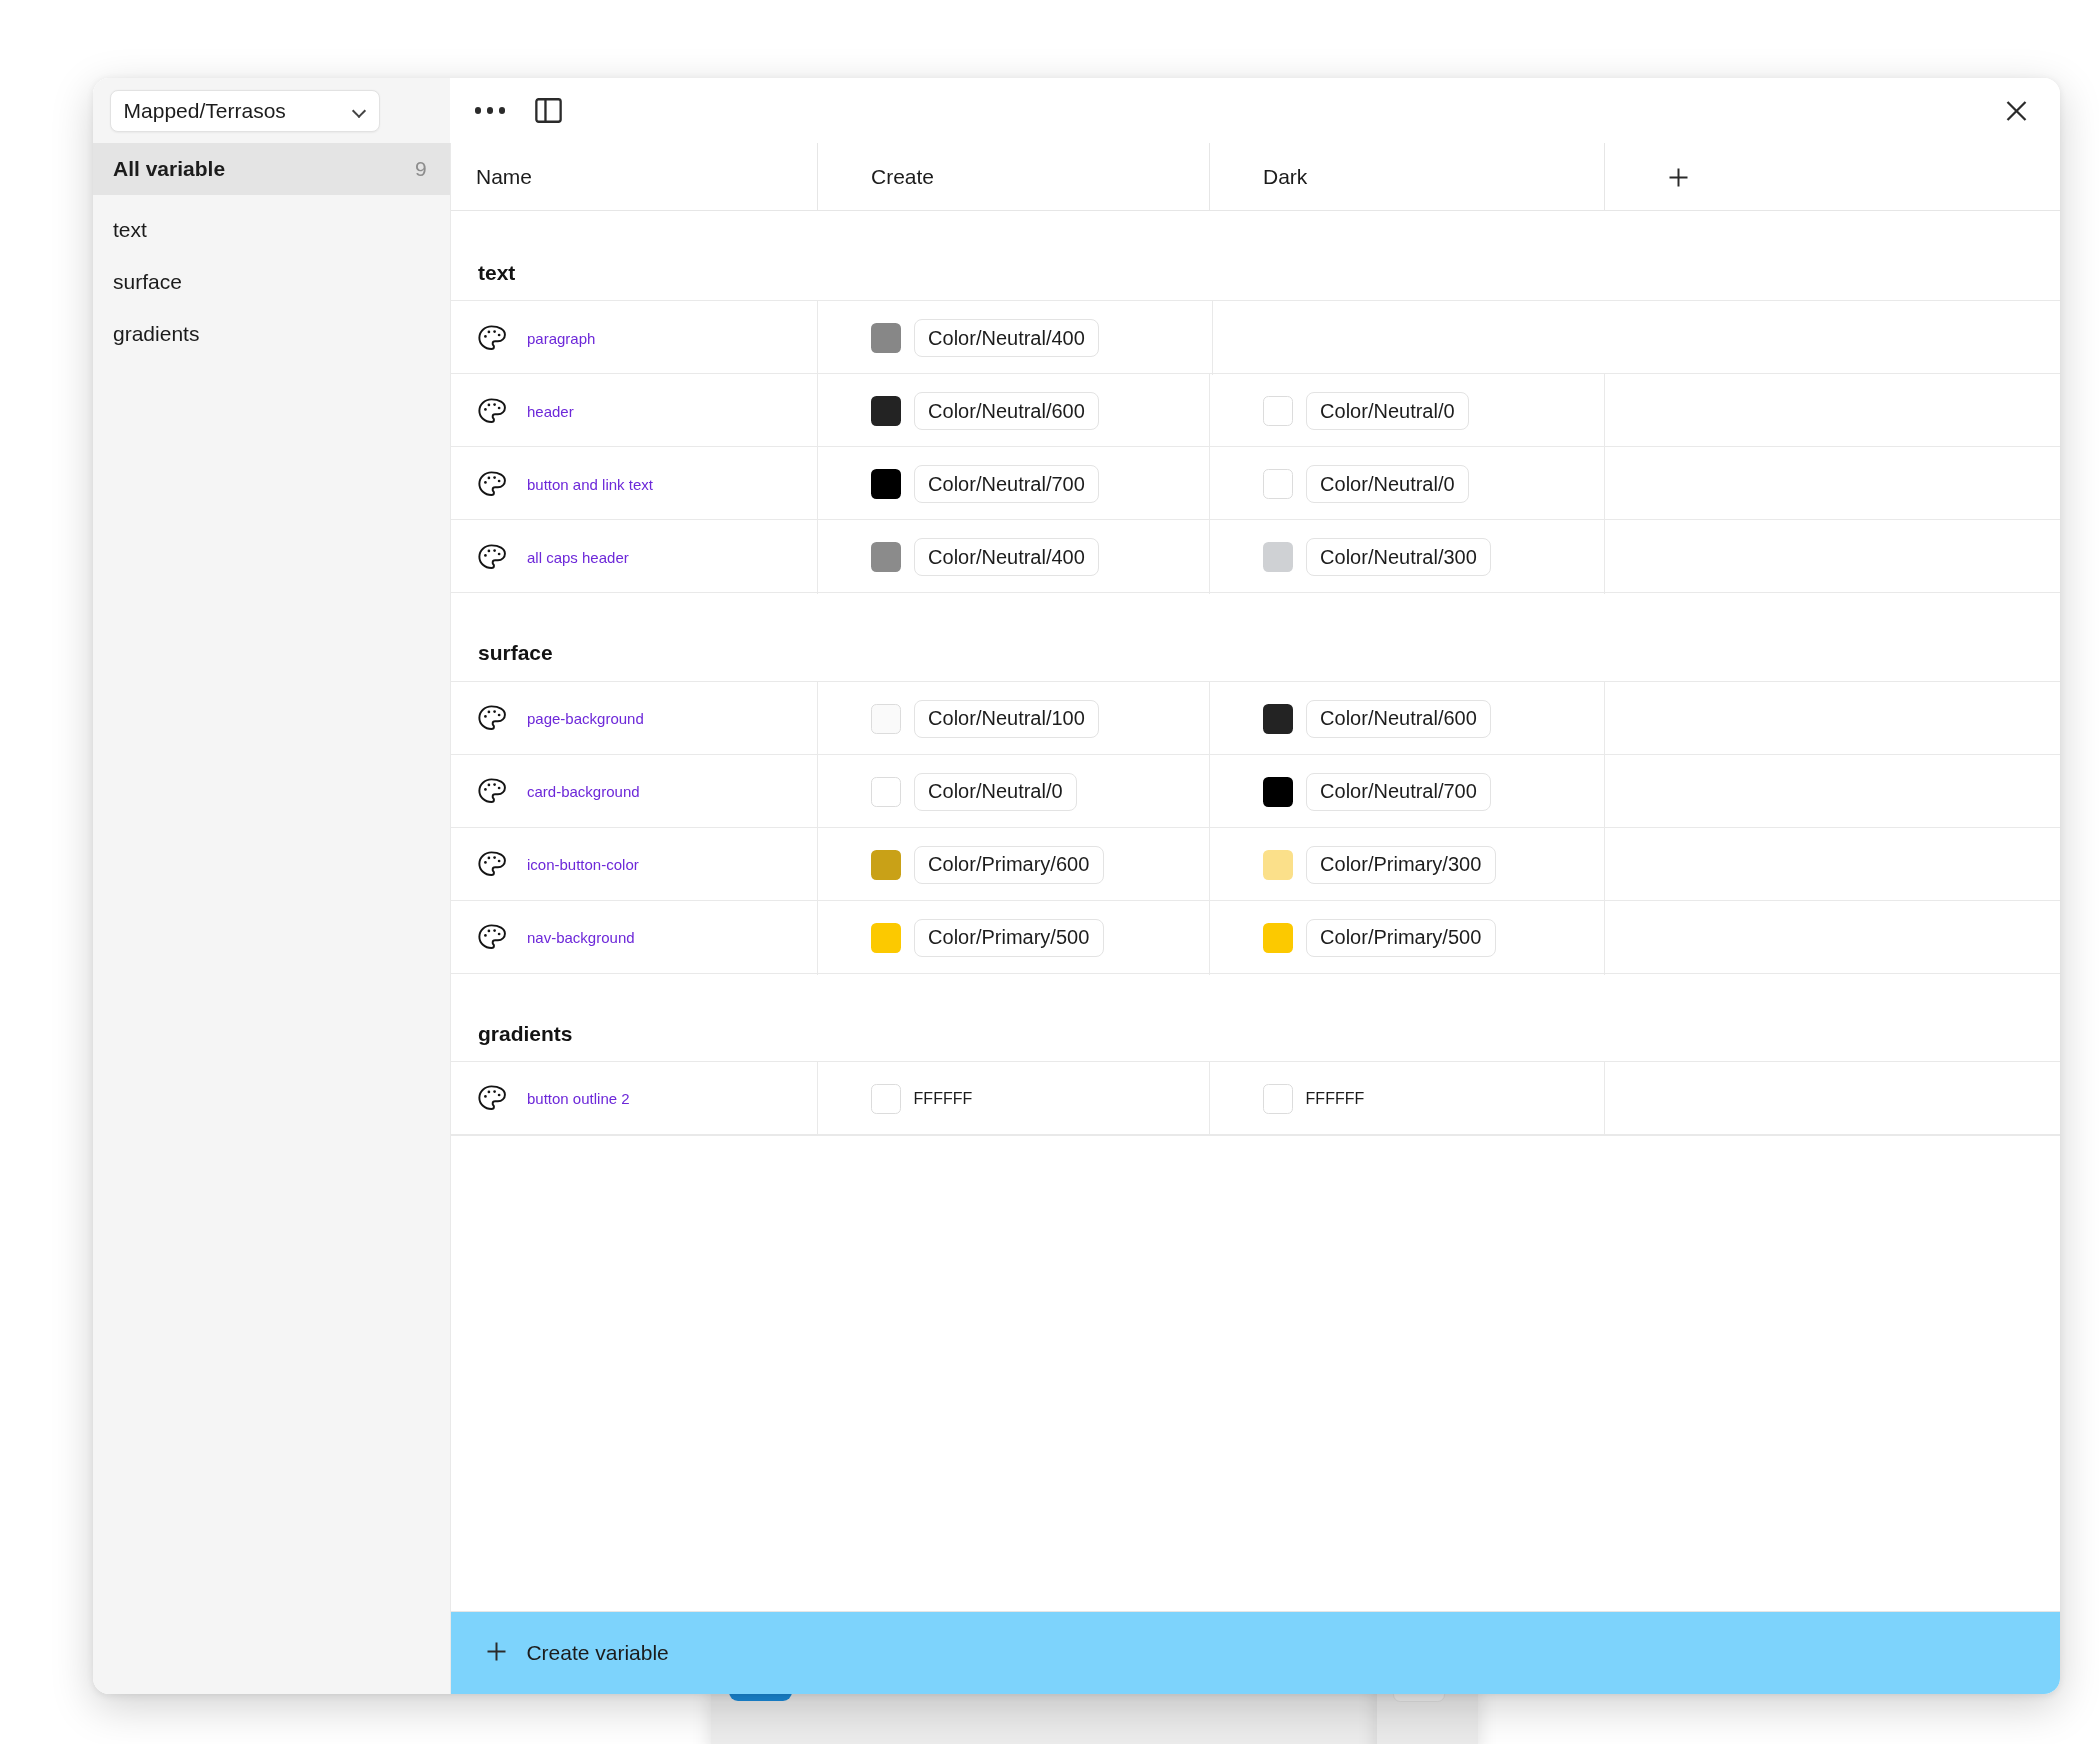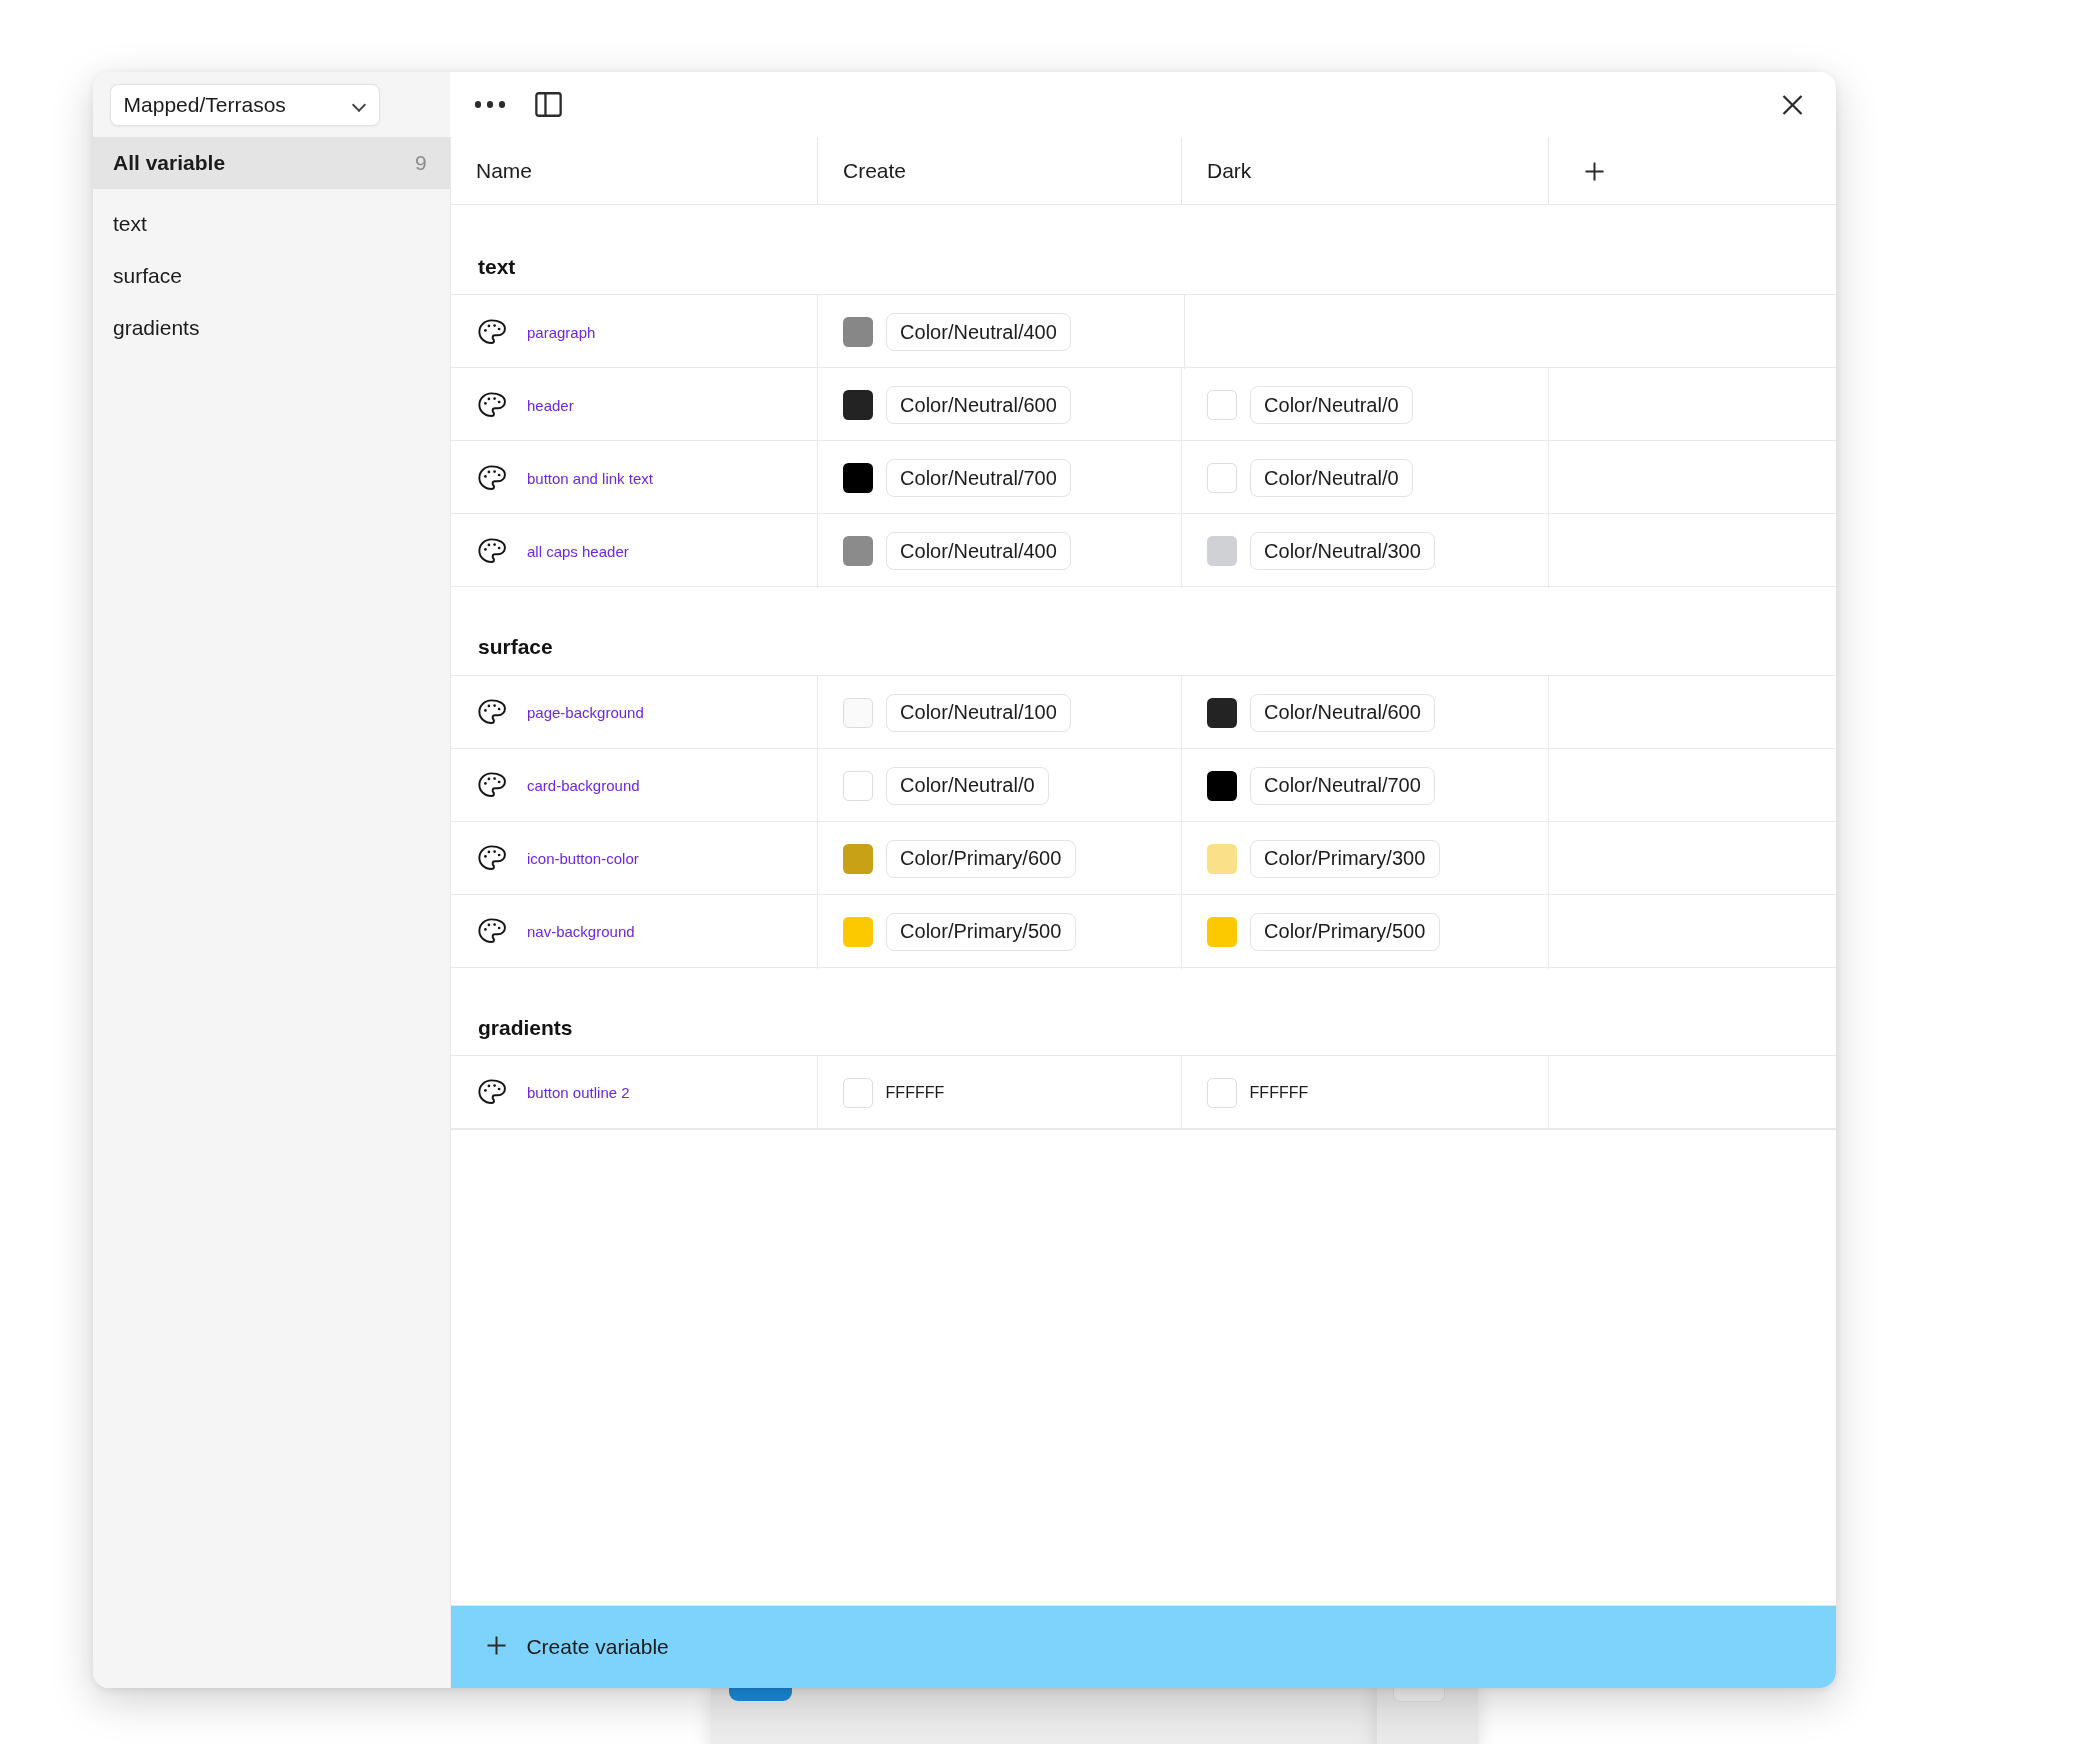--- a/index.html
+++ b/index.html
@@ -51,22 +51,22 @@
     height: 31px;
     background: #f2f2f2;
     border-radius: 7.2px;
     border: 0.9px solid #e0e0e0;
   }
 
   
   #modal {
     position: absolute;
     left: 93px;
-    top: 72px;
-    width: 1743px;
+    top: 78px;
+    width: 1967px;
     height: 1616px;
     background: #ffffff;
     border-radius: 16px;
     box-shadow: 0 12.6px 43px rgba(0,0,0,.18), 0 1.8px 7.2px rgba(0,0,0,.08);
     overflow: hidden;
     display: flex;
     flex-direction: column;
   }
 
   
@@ -188,20 +188,21 @@
   .table-area {
     flex: 1 1 auto;
     overflow: hidden;
     position: relative;
   }
 
   
   .row {
     display: flex;
     width: 100%;
+    gap: 28px;
   }
   .c-name  { width: 367px; flex: 0 0 367px; }
   .c-light { width: 364px; flex: 0 0 364px; }
   .c-dark  { width: 367px; flex: 0 0 367px; }
   .c-add   { flex: 1 1 auto; }
 
   .thead {
     height: 68px;
     border-bottom: 0.9px solid #e6e6e6;
   }

